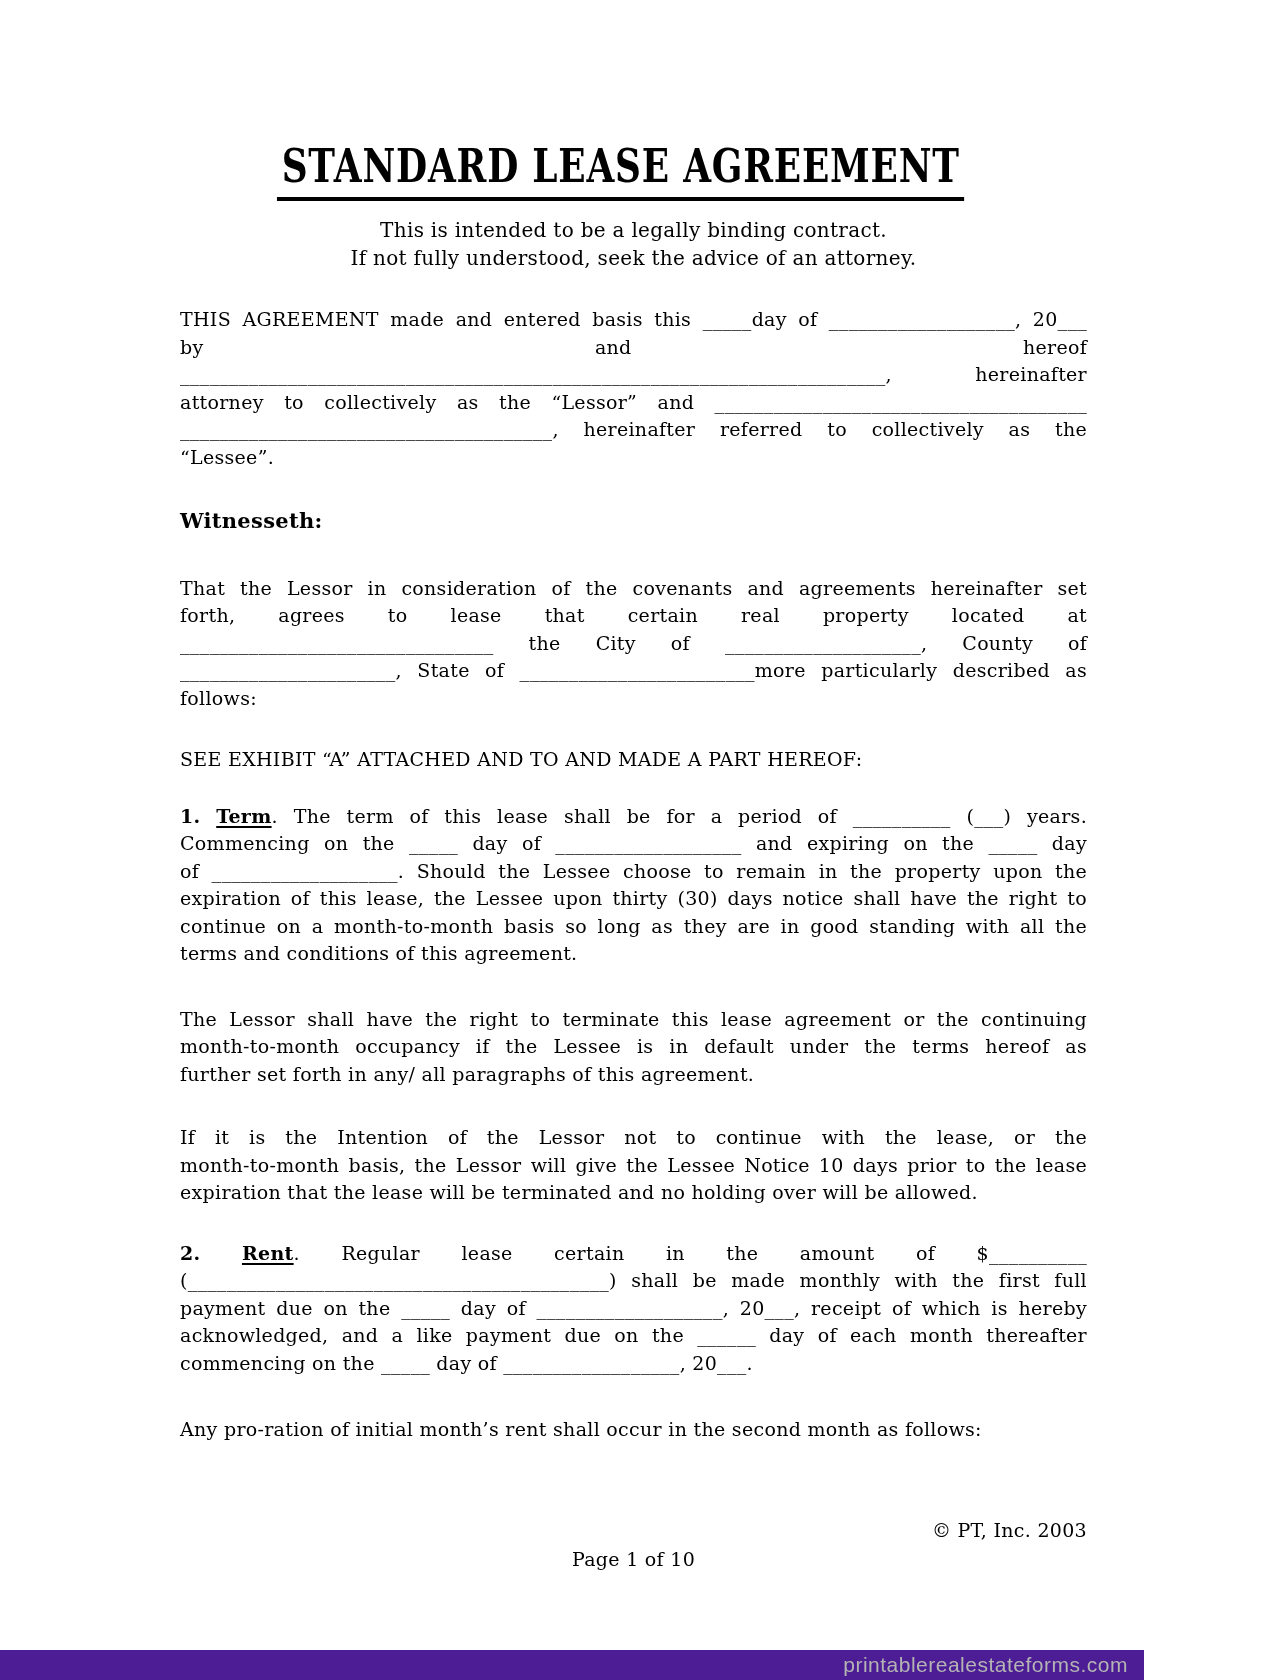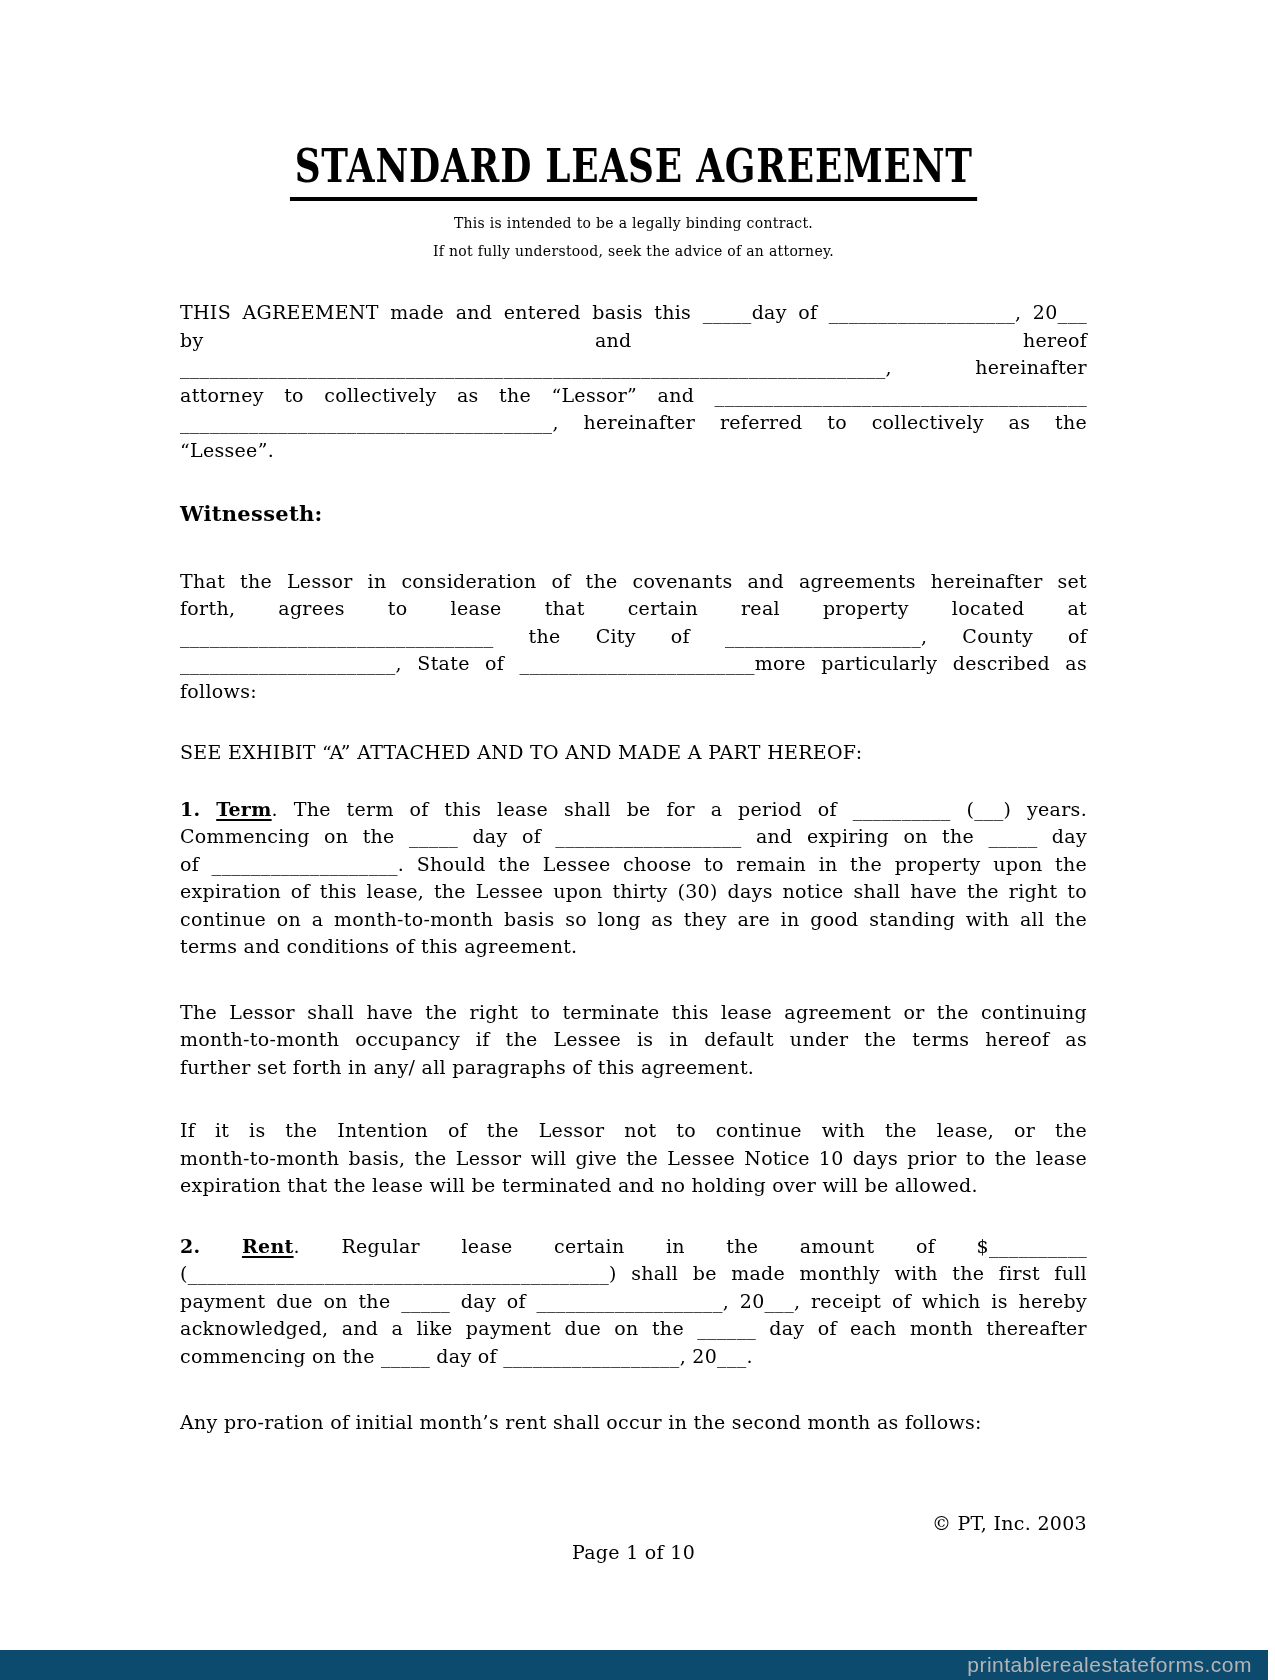--- a/index.html
+++ b/index.html
@@ -14,34 +14,34 @@
   .content {
     margin-left:180px;
     width:907px;
     padding-top:140px;
     font-family:"DejaVu Serif","Liberation Serif",serif;
     font-size:19px;
     line-height:27.5px;
     letter-spacing:0.3px;
     color:#000000;
   }
-  .title-wrap { text-align:center;text-decoration:underline; }
+  .title-wrap { text-align:left;text-decoration:underline; }
   .doc-title {
     display:inline-block;
     font-weight:bold;
     font-size:46px;
     line-height:52px;
     letter-spacing:1px;
     border-bottom:4px solid #000;
     padding:0 6px 5px 6px;
     transform:scaleX(0.78);
     transform-origin:center;
     white-space:nowrap;
   }
-  .subtitle { text-align:center; margin-top:9px; font-size:14px; line-height:27.5px; }
+  .subtitle { text-align:center; margin-top:16px; font-size:20px; line-height:27.5px; }
 
   .para { margin:0; }
   .ln { text-align:justify; text-align-last:justify; }
   .ln.last { text-align:left; text-align-last:left; }
   .single { text-align:left; }
 
   .b { font-weight:bold; }
   .u { text-decoration:underline; text-decoration-thickness:2px; text-underline-offset:3px; }
 
   .witnesseth { font-weight:bold; font-size:21px; margin-top:36px; }
@@ -52,23 +52,23 @@
   .mt-29 { margin-top:29px; }
   .mt-38 { margin-top:38px; }
   .mt-36 { margin-top:36px; }
   .mt-33 { margin-top:33px; }
   .mt-39 { margin-top:39px; }
 
   .footer-copyright { text-align:right; margin-top:73px; }
   .footer-page { text-align:center; margin-top:2px; }
 
   .watermark-bar {
-    width:1268px;
+    width:1144px;
     height:30px;
-    background:#0c4a6e;
+    background:#4c1d95;
     display:flex;
     justify-content:flex-end;
     align-items:center;
     box-sizing:border-box;
     padding-right:16px;
     font-family:"Liberation Sans","DejaVu Sans",sans-serif;
     font-size:21px;
     color:#b4b4b4;
     letter-spacing:0.5px;
   }

